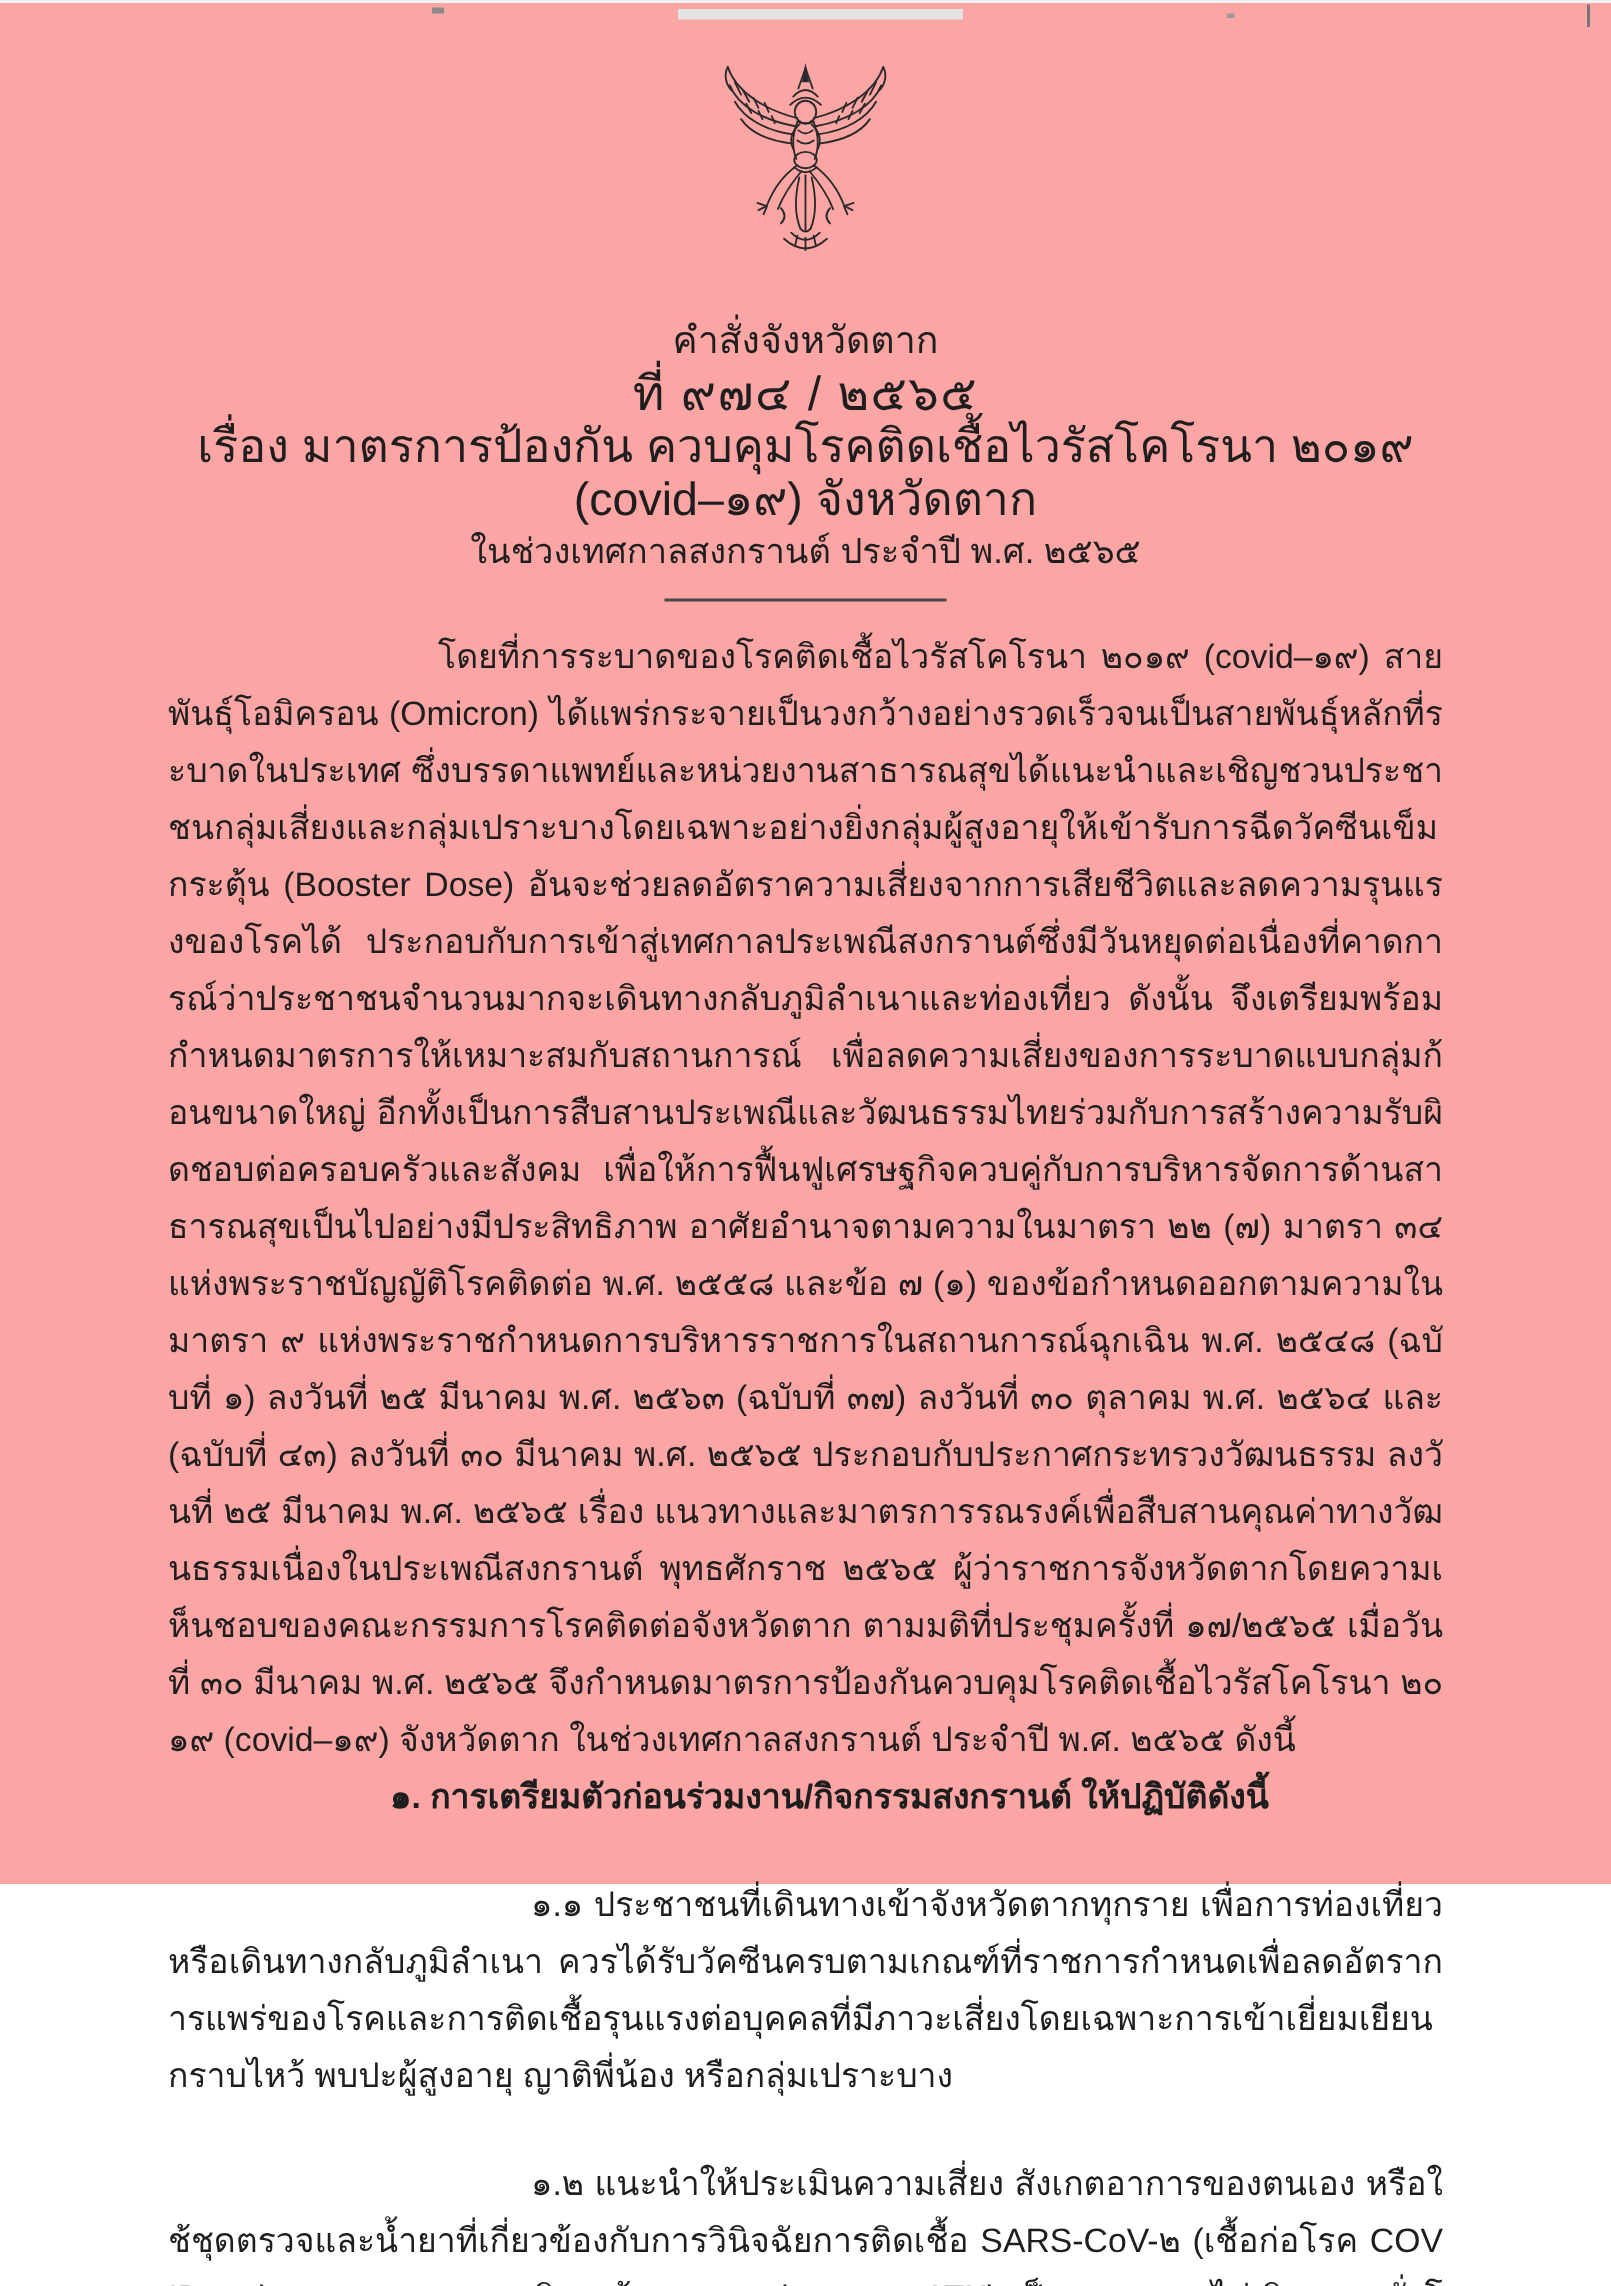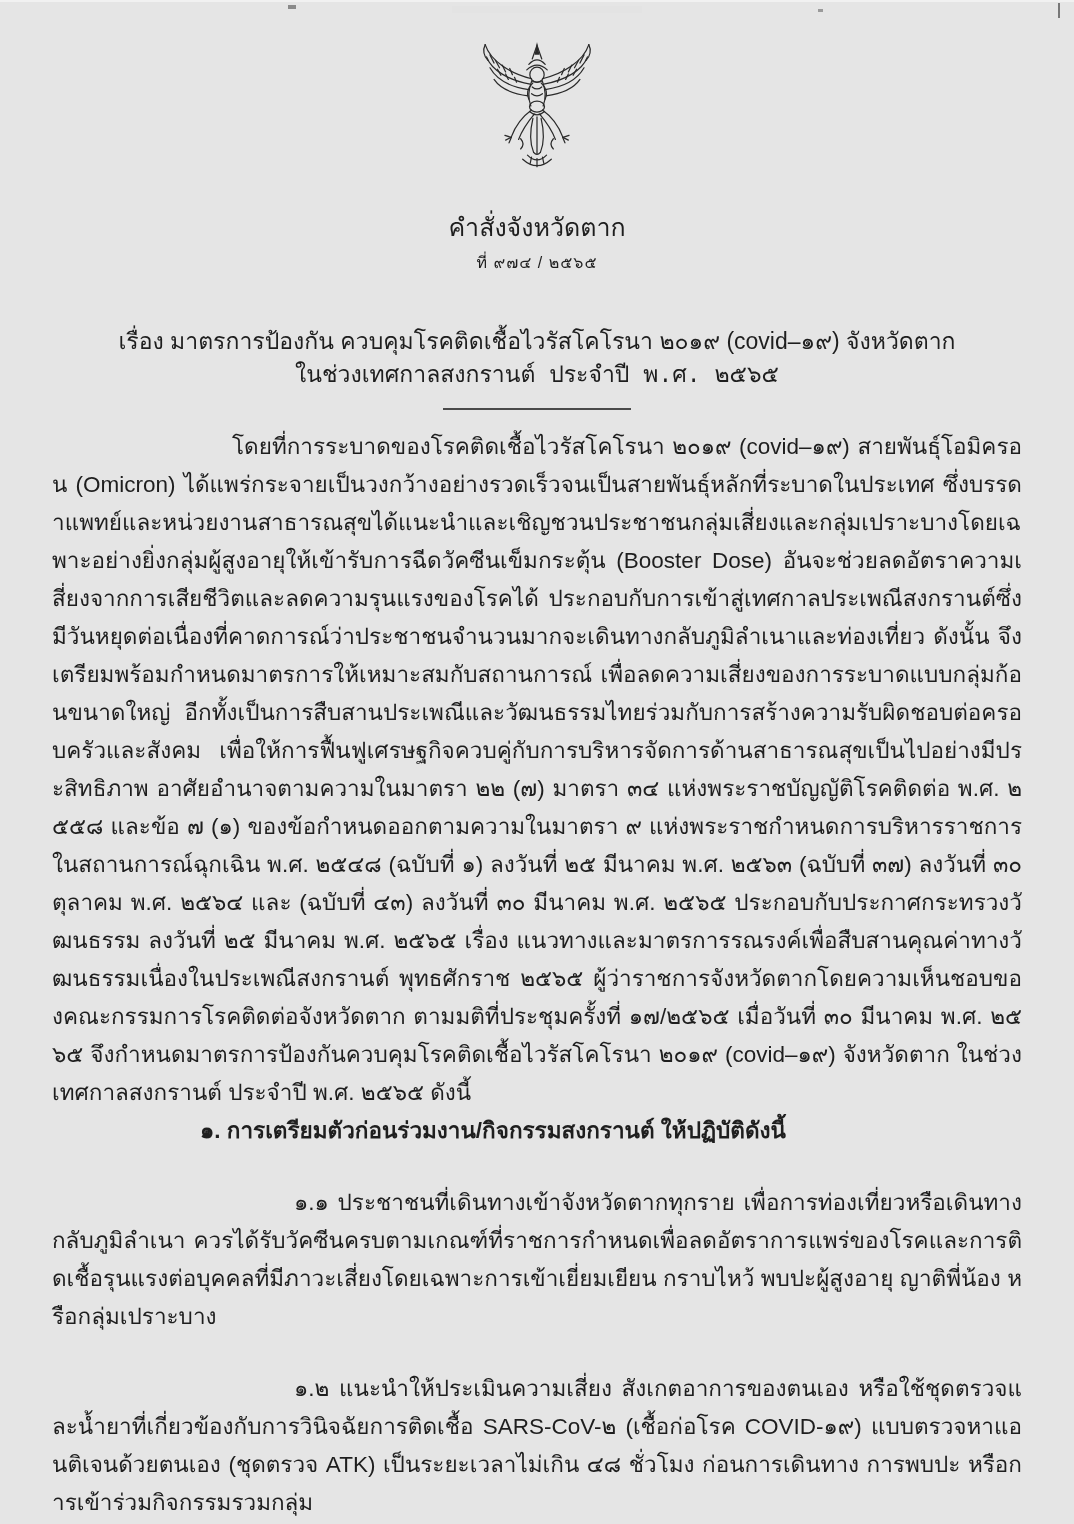--- a/index.html
+++ b/index.html
@@ -6,43 +6,43 @@
   html, body { background: #ffffff; }
   body {
     width: 1074px; height: 1524px;
     font-family: "Liberation Sans", "DejaVu Sans", sans-serif;
     color: #1e1e1e;
     position: relative;
     overflow: hidden;
   }
   .page {
     position: relative;
-    width: 1074px; height: 1524px;
-    padding: 0 52px;
-    background: #e5e5e5;
+    width: 1074px; height: 1256px;
+    padding: 0 112px;
+    background: #fca5a5;
   }
   
   .scan-artifact { position: absolute; background: #c9c9c9; }
   .sa1 { left: 288px; top: 5px;  width: 8px;   height: 4px; background:#8a8a8a; }
   .sa2 { left: 452px; top: 6px;  width: 190px; height: 7px; background:#e3e3e3; }
   .sa3 { left: 818px; top: 9px;  width: 5px;   height: 3px; background:#9a9a9a; }
   .sa4 { left: 1058px; top: 3px; width: 2px;   height: 15px; background:#777; }
   .sa5 { left: 0; top: 0; width: 1074px; height: 2px; background:#f1f1f1; }
 
   .emblem-wrap {
     padding-top: 38px;
     display: flex; justify-content: center;
   }
   .emblem-wrap svg { display: block; }
 
   .head-block { text-align: center; line-height: 35px; margin-top: 6px; }
   .head-title   { font-size: 25px; }
-  .head-number  { font-size: 16px; letter-spacing: 1px; }
-  .head-subject { font-size: 23px; margin-top: 44px; }
-  .head-subject2{ font-size: 23px; font-family: Liberation Mono, monospace; }
+  .head-number  { font-size: 32px; letter-spacing: 1px; }
+  .head-subject { font-size: 31px; }
+  .head-subject2{ font-size: 23px; }
 
   .divider {
     width: 188px; height: 2px;
     background: #4a4a4a;
     margin: 14px auto 18px auto;
   }
 
   .body-text { font-size: 22.5px; line-height: 38px; }
   .para {
     text-indent: 180px;

